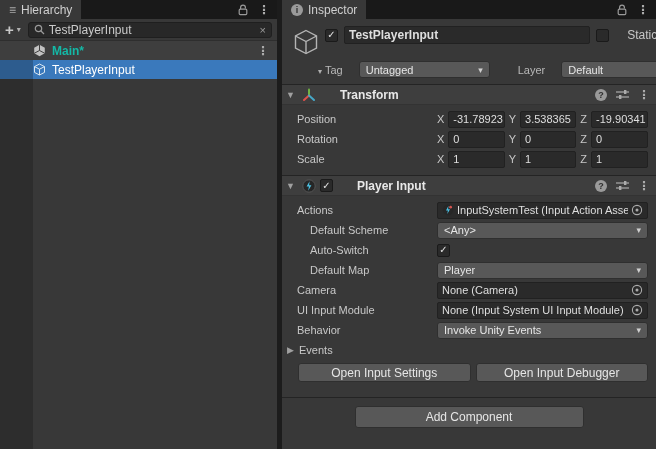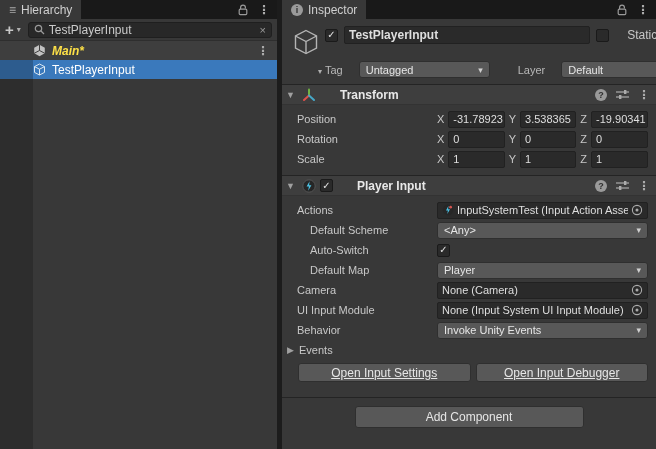--- a/index.html
+++ b/index.html
@@ -37,21 +37,21 @@
   .search .clear { margin-left:auto; color:#9A9A9A; font-size:11px; }
   .tree { flex:1; background:linear-gradient(to right,#2D2D2D 33px,#383838 33px); }
   .tree-row { height:19px; display:flex; align-items:center; font-size:12px; color:#D8D8D8; }
   .row-gutter { width:33px; align-self:stretch; flex-shrink:0; }
   .scene-row { background:#3E3E3E; }
   .scene-row .row-gutter { background:#3E3E3E; }
   .scene-row .dots { margin-left:auto; padding-right:8px; }
   .sel-row { background:#3A79BC; color:#FFFFFF; }
   .sel-row .row-gutter { background:#2D5C8E; }
   .tree-row .row-icon { width:14px; height:14px; margin-right:5px; flex-shrink:0; display:inline-flex; }
-  .scene-label { font-weight:bold; color:#fde047;font-style:italic; }
+  .scene-label { font-weight:bold; color:#14b8a6; }
 
   
   .divider { position:absolute; left:277px; top:0; width:5px; height:449px; background:#1C1C1C; }
 
   
   .inspector { position:absolute; left:282px; top:0; width:374px; height:449px; display:flex; flex-direction:column; }
   .insp-header { display:flex; padding:7px 8px 6px 5px; }
   .gizmo-col { width:38px; flex-shrink:0; position:relative; display:flex; justify-content:center; padding-top:2px; }
   .gizmo-caret { position:absolute; right:3px; bottom:2px; color:#B0B0B0; font-size:8px; }
   .header-main { flex:1; }
@@ -76,21 +76,21 @@
   .prop-label.indent { padding-left:13px; }
   .prop-value { flex:1; display:flex; align-items:center; min-width:0; }
   .prop-value .dropdown, .prop-value .field { flex:1; font-size:11px; min-width:0; }
   .vec3 { flex:1; display:flex; gap:4px; min-width:0; }
   .axis { flex:1; display:flex; align-items:center; gap:4px; min-width:0; }
   .axis .field { flex:1; font-size:11px; min-width:0; }
   .obj-icon { width:12px; height:12px; margin-right:3px; flex-shrink:0; display:inline-flex; }
   .picker { margin-left:auto; flex-shrink:0; display:inline-flex; padding-left:3px; }
   .events-row { padding-left:5px; }
   .btn-row { display:flex; gap:5px; padding:3px 8px 0 16px; }
-  .btn-row .btn { flex:1;text-decoration:underline; }
+  .btn-row .btn { flex:1; }
 
   .addc-zone { border-top:1px solid #242424; margin-top:9px; padding-top:8px; display:flex; justify-content:center; }
   .addc { width:229px; height:22px; font-size:12px; }
 </style>
 </head>
 <body>
 
 <div class="stage">
 
   <div class="hierarchy">

